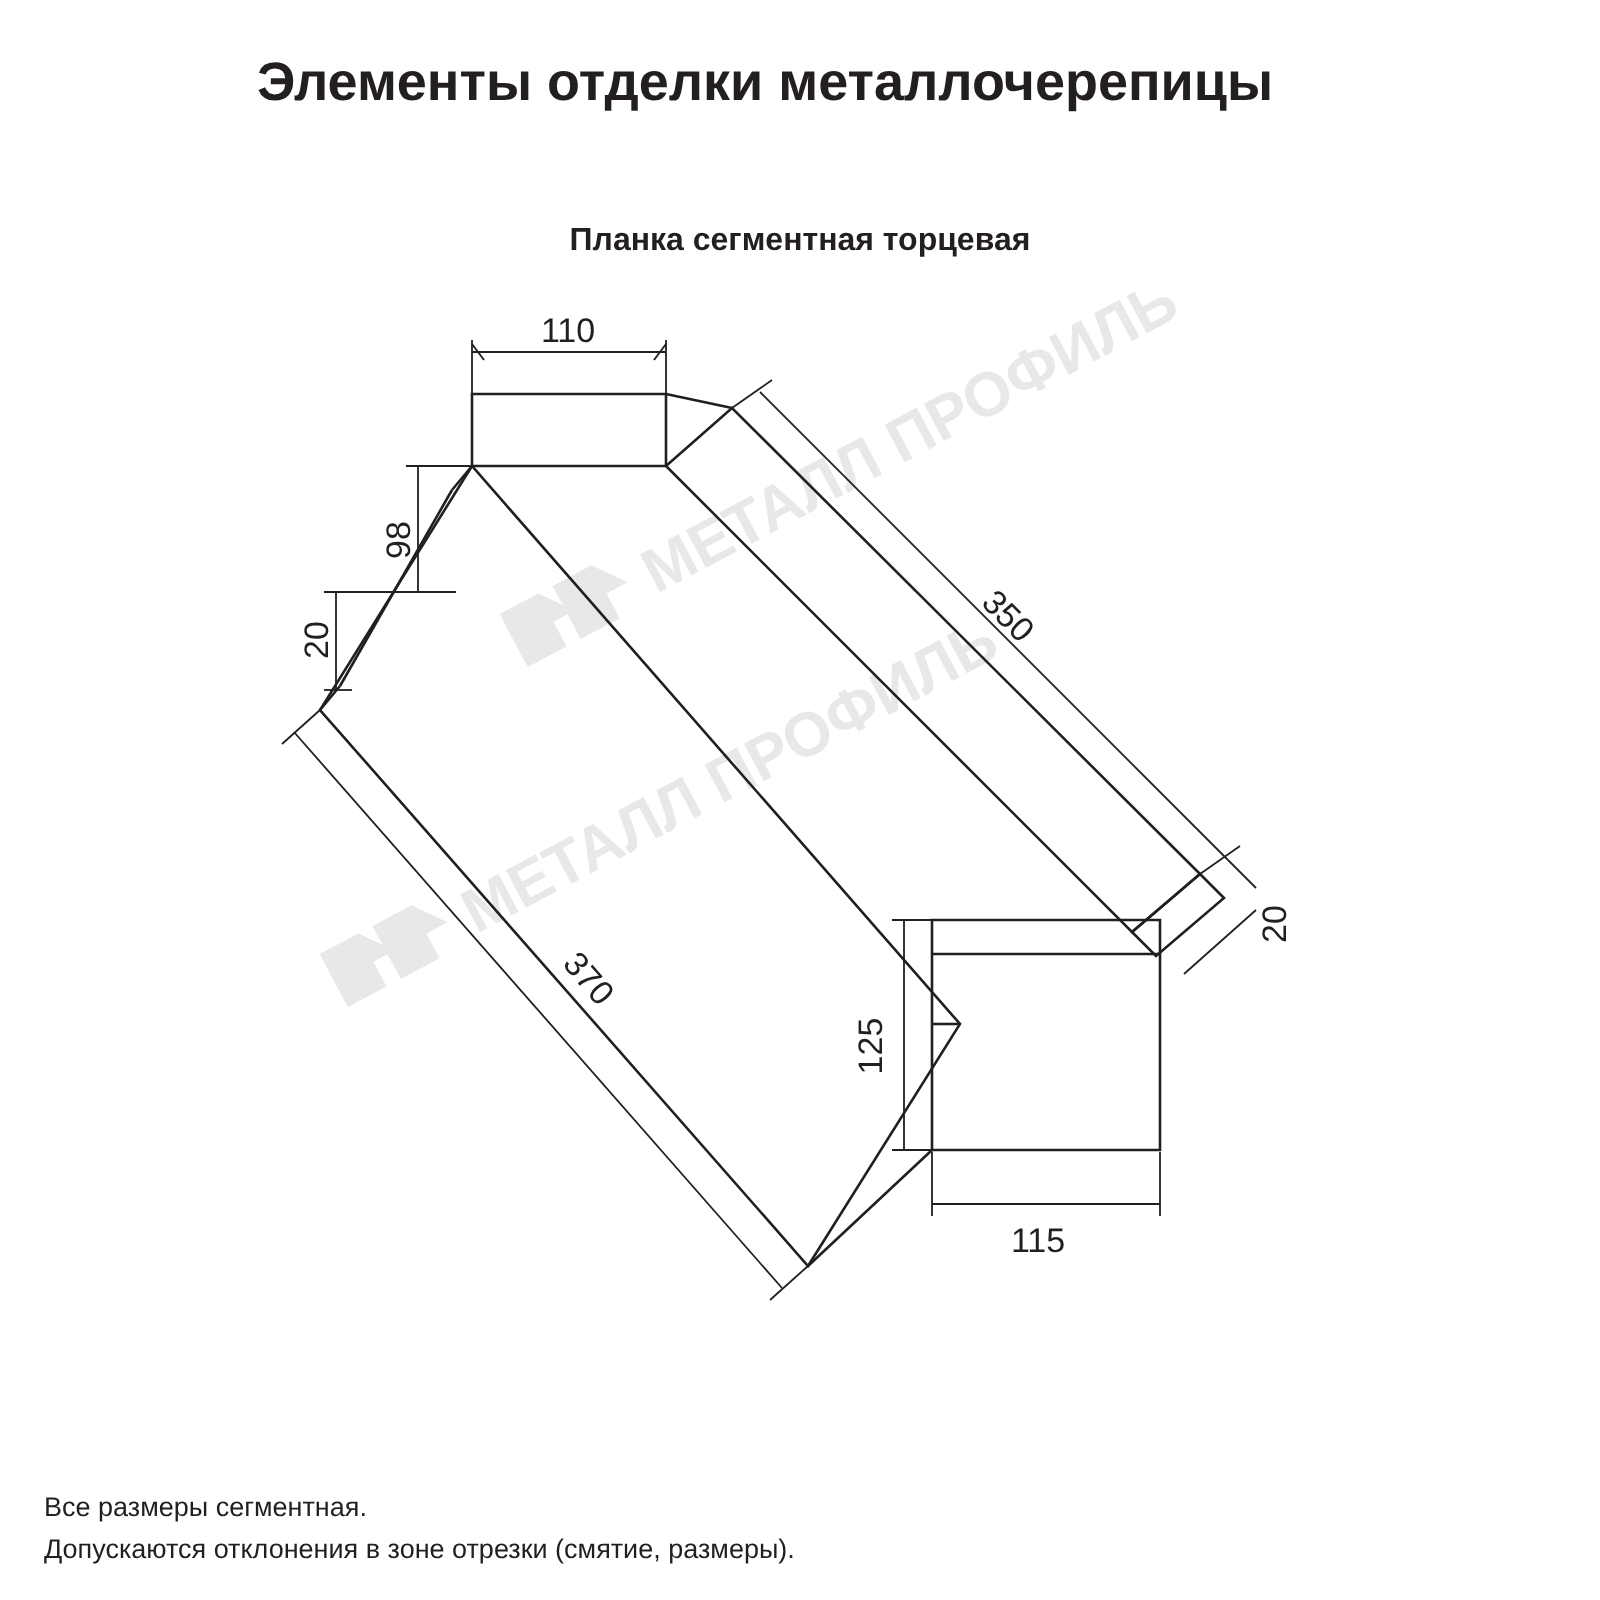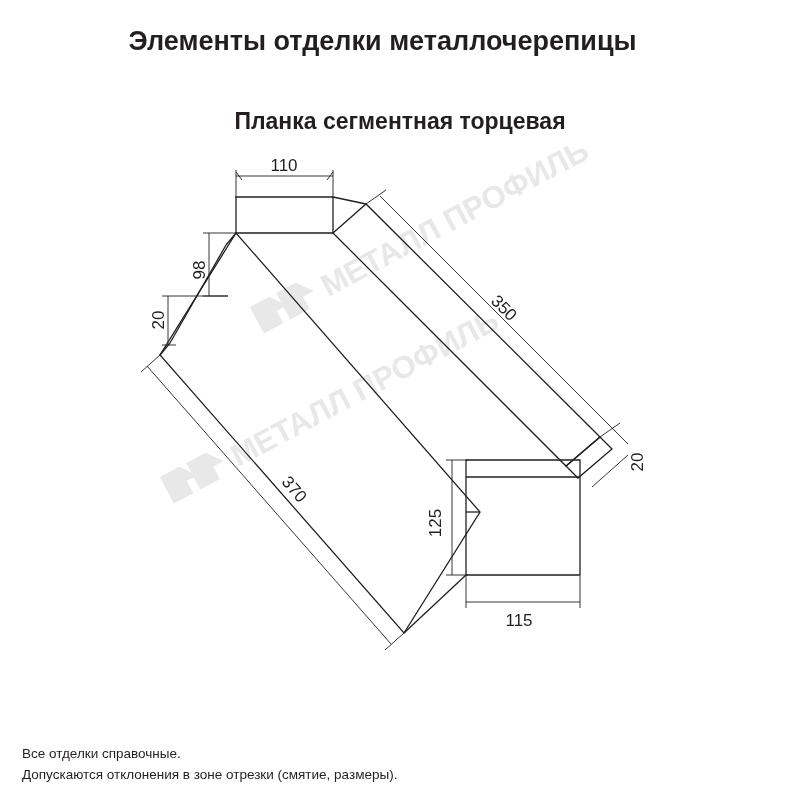--- a/index.html
+++ b/index.html
@@ -29,21 +29,21 @@
     font-weight: bold;
     letter-spacing: 0px;
     color: #231f20;
   }
   .subtitle {
     position: absolute;
     top: 108px;
     left: 0;
     width: 800px;
     text-align: center;
-    font-size: 23px;
+    font-size: 16px;
     font-weight: bold;
     line-height: 26px;
     color: #231f20;
   }
   .drawing {
     position: absolute;
     top: 0;
     left: 0;
     width: 800px;
     height: 800px;
@@ -168,17 +168,17 @@
     <text class="dim-label" x="643" y="462" text-anchor="middle" transform="rotate(-90 643 462)">20</text>
 
     <text class="dim-label" x="290" y="493" text-anchor="middle" transform="rotate(49 290 493)">370</text>
 
     <text class="dim-label" x="441" y="523" text-anchor="middle" transform="rotate(-90 441 523)">125</text>
 
     <text class="dim-label" x="519" y="626" text-anchor="middle">115</text>
   </svg>
 
   <div class="footnotes">
-    <div>Все отделки справочные.</div>
+    <div>Все размеры сегментная.</div>
     <div>Допускаются отклонения в зоне отрезки (смятие, размеры).</div>
   </div>
 
 </div>
 
 </body></html>

